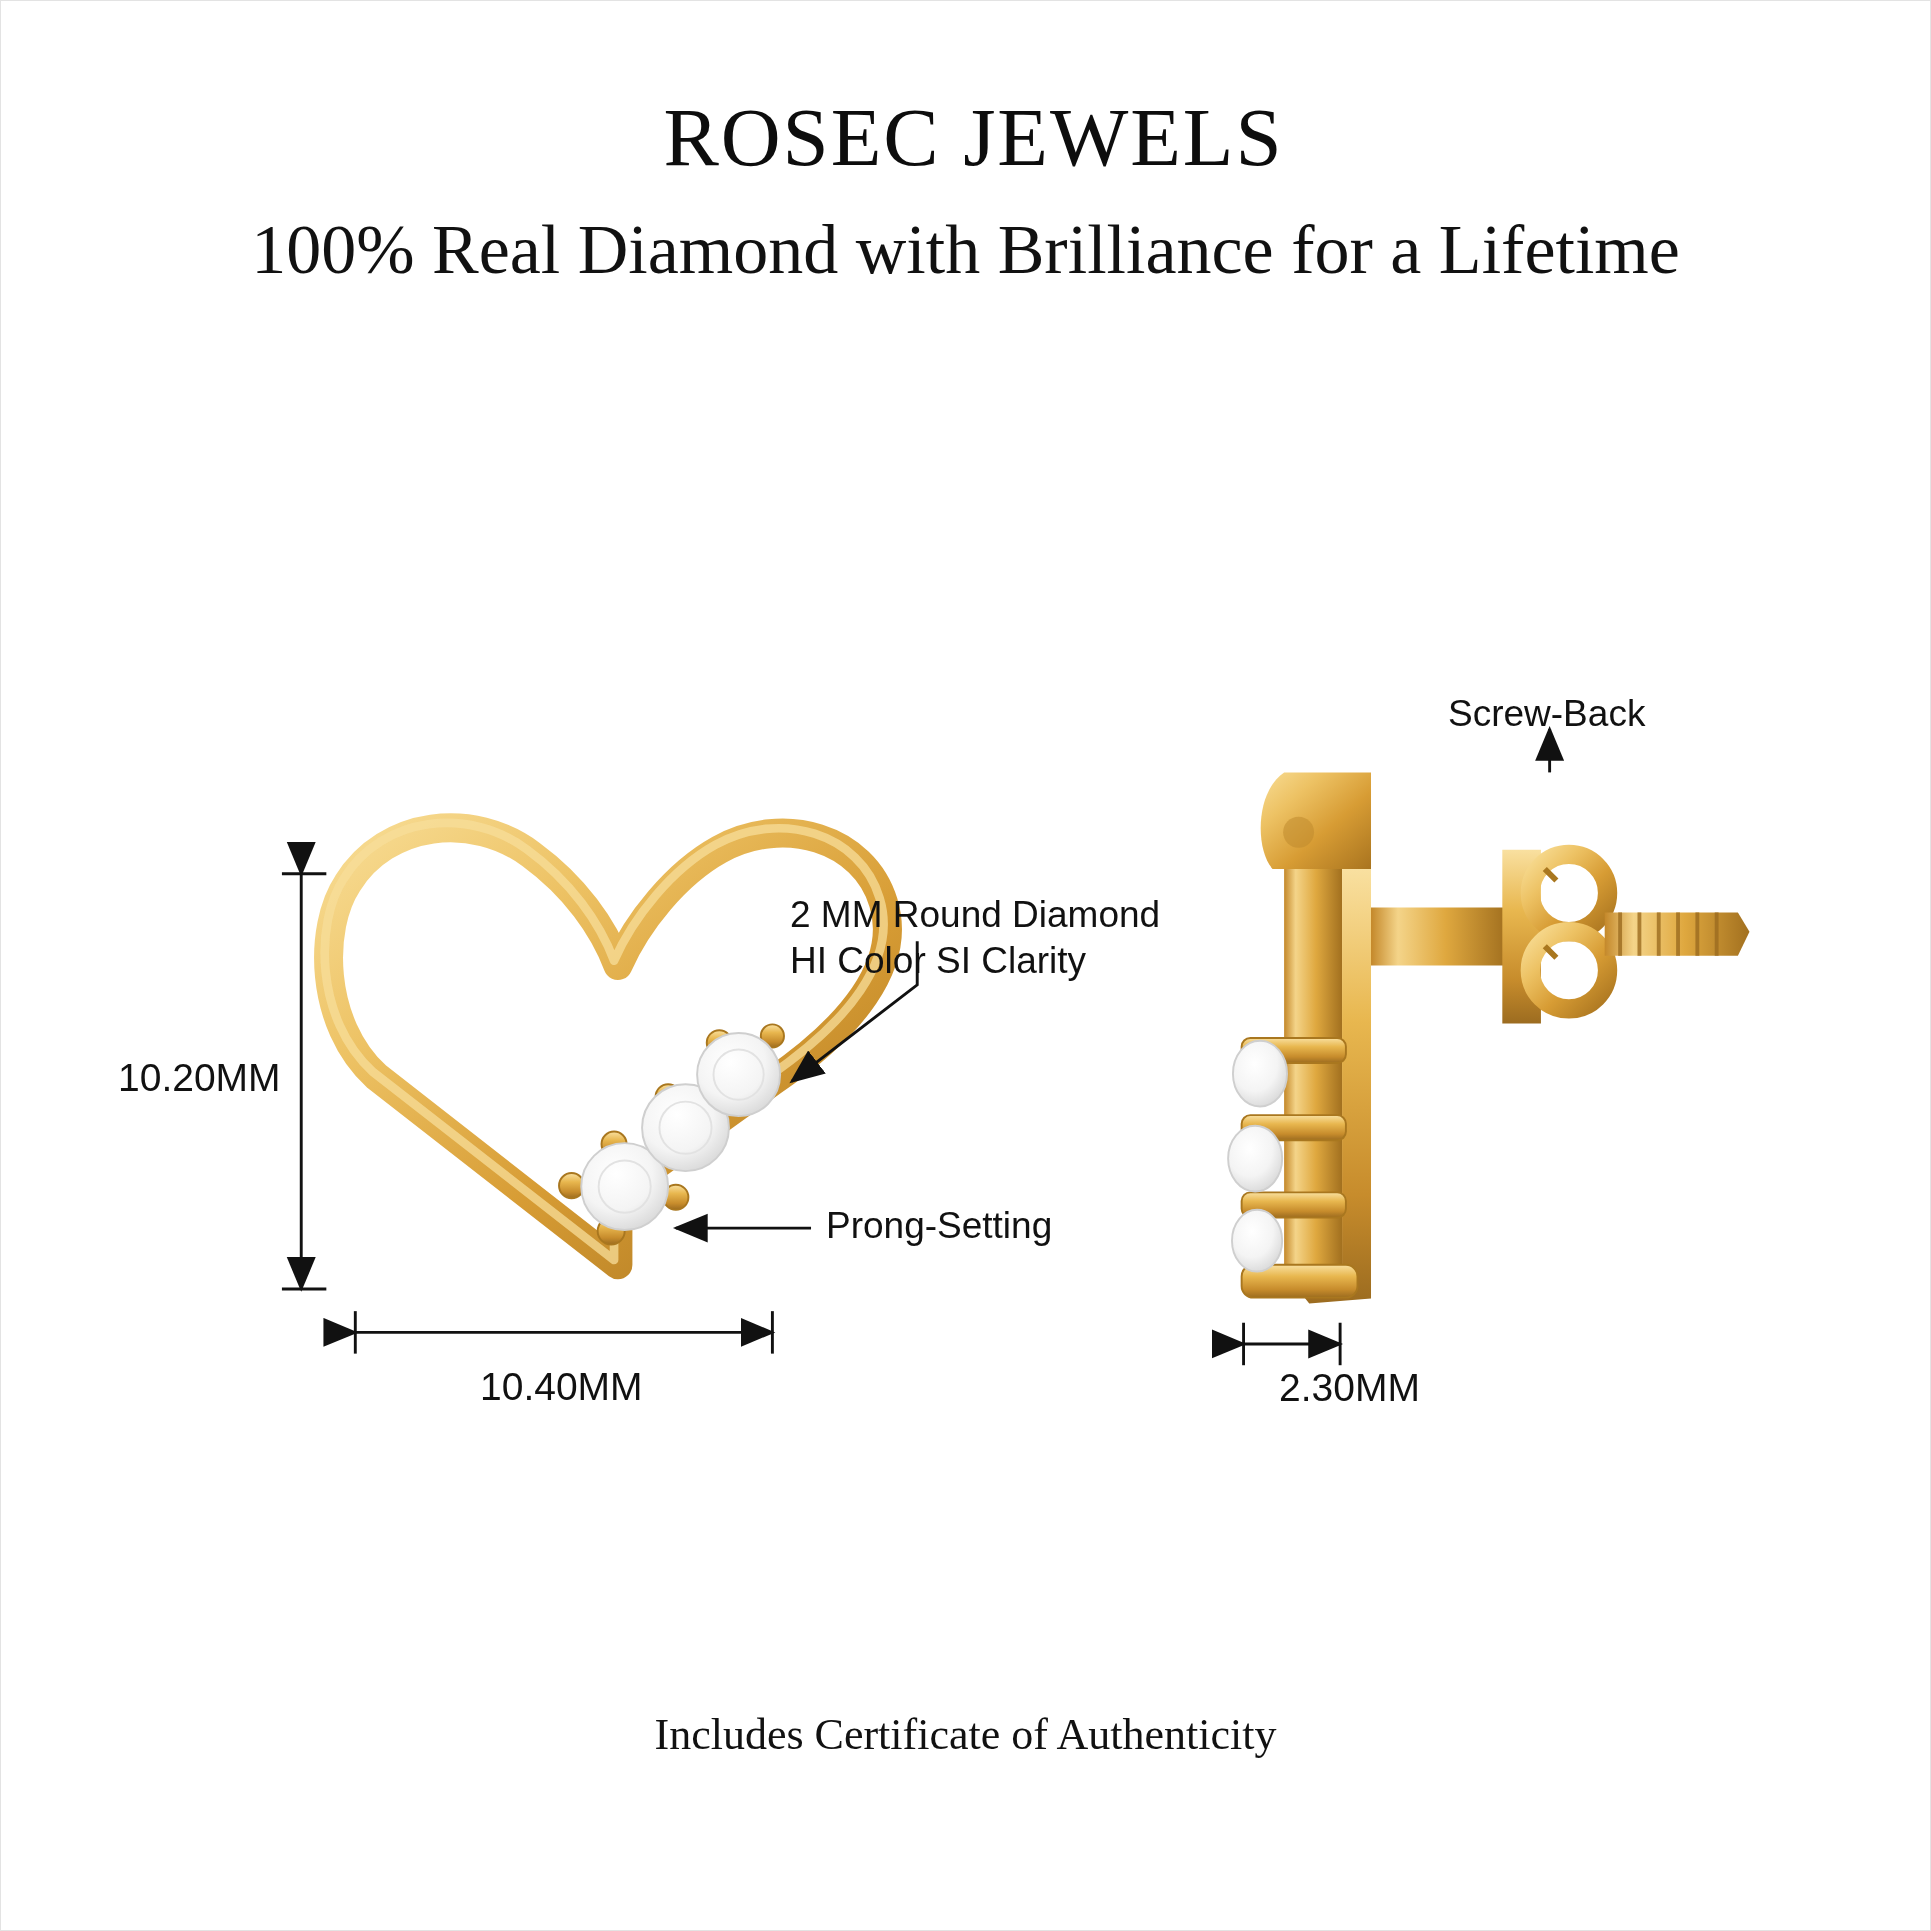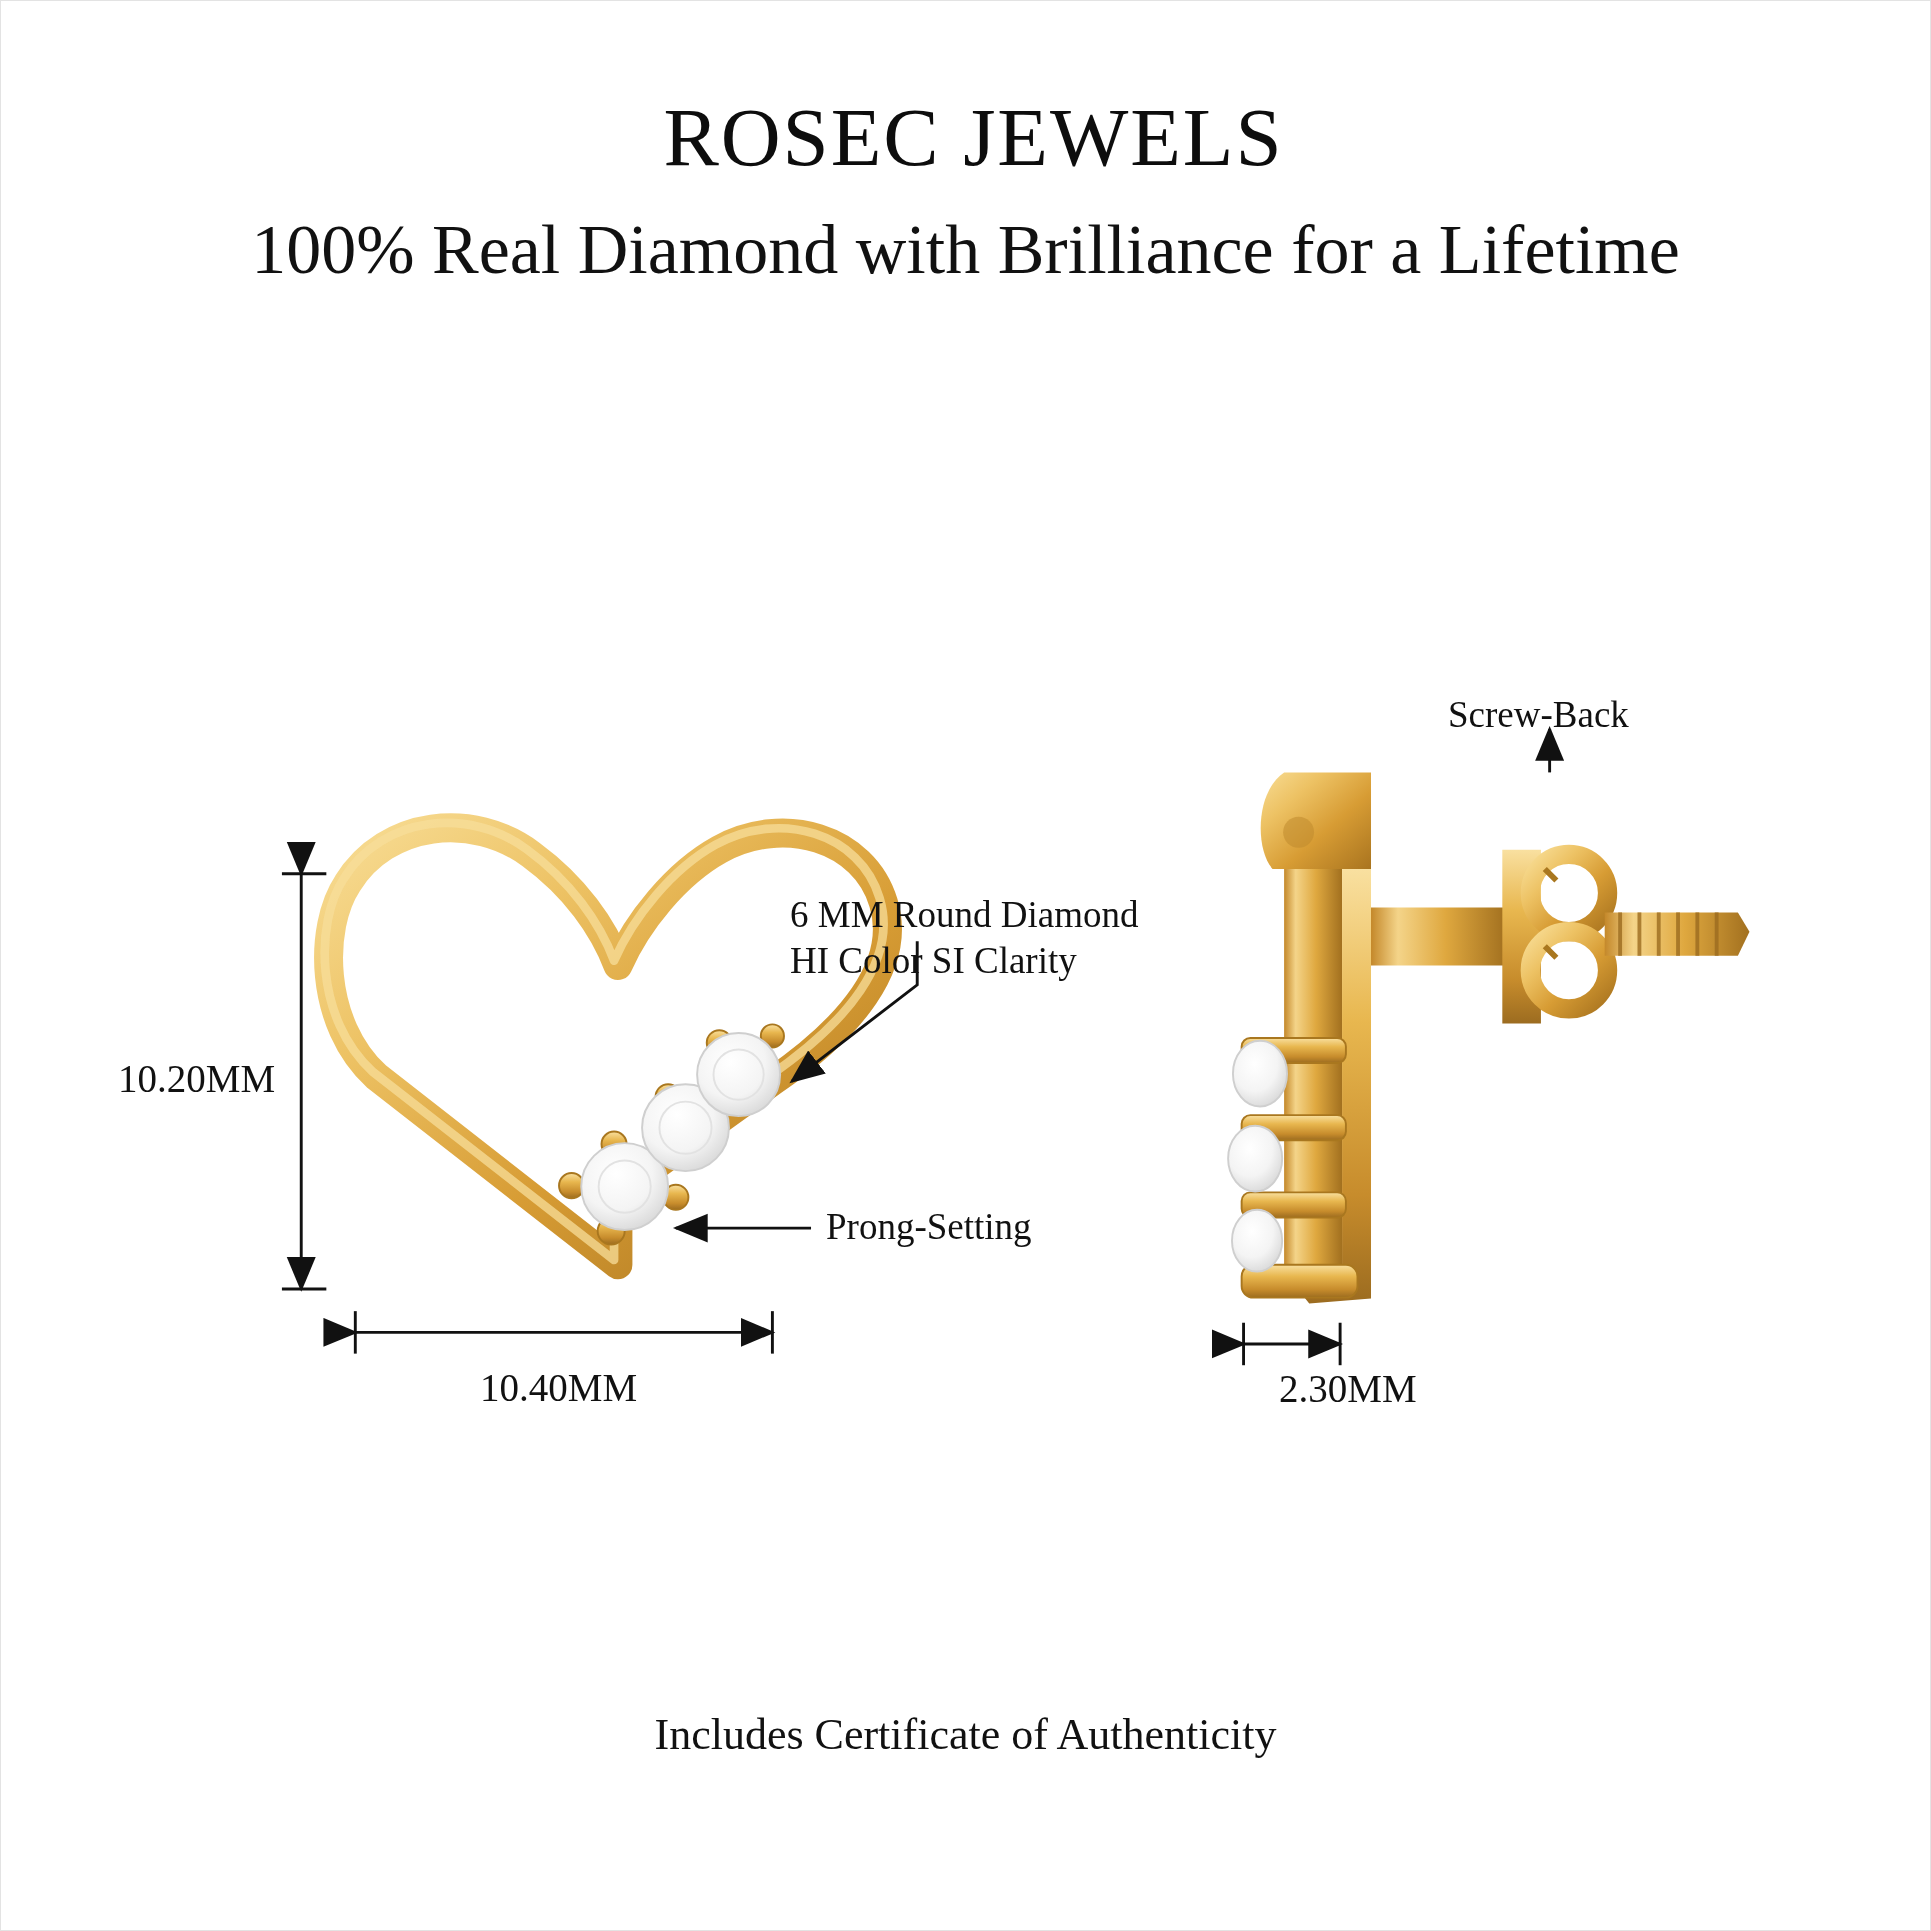--- a/index.html
+++ b/index.html
@@ -48,21 +48,21 @@
     top: 1709px;
     left: 0;
     width: 100%;
     text-align: center;
     font-size: 44px;
     color: #111111;
     font-family: Liberation Serif, serif;
   }
   .label {
     position: absolute;
-    font-family: Liberation Serif, serif;
+    font-family: Liberation Sans, sans-serif;
     color: #111111;
     white-space: nowrap;
   }
   .label-dim {
     font-size: 39px;
   }
   .label-call {
     font-size: 37px;
   }
   .label-call2 {
@@ -229,17 +229,17 @@
 
   <g stroke="#111111" stroke-width="3" fill="none">
     <path d="M 1605 800 L 1605 755" marker-end="url(#arrow)"></path>
   </g>
 </svg>
 
 <div class="label label-dim" style="left:118px; top:1056px;">10.20MM</div>
 <div class="label label-dim" style="left:480px; top:1357px;margin-top:8px;">10.40MM</div>
 <div class="label label-dim" style="left:1279px; top:1366px;">2.30MM</div>
 
-<div class="label label-call2" style="left:790px; top:893px;">6 MM Round Diamond</div>
+<div class="label label-call2" style="left:790px; top:893px;">2 MM Round Diamond</div>
 <div class="label label-call2" style="left:790px; top:939px;">HI Color SI Clarity</div>
 <div class="label label-call" style="left:826px; top:1205px;">Prong-Setting</div>
 <div class="label label-call" style="left:1448px; top:693px;">Screw-Back</div>
 
 
 </body></html>

